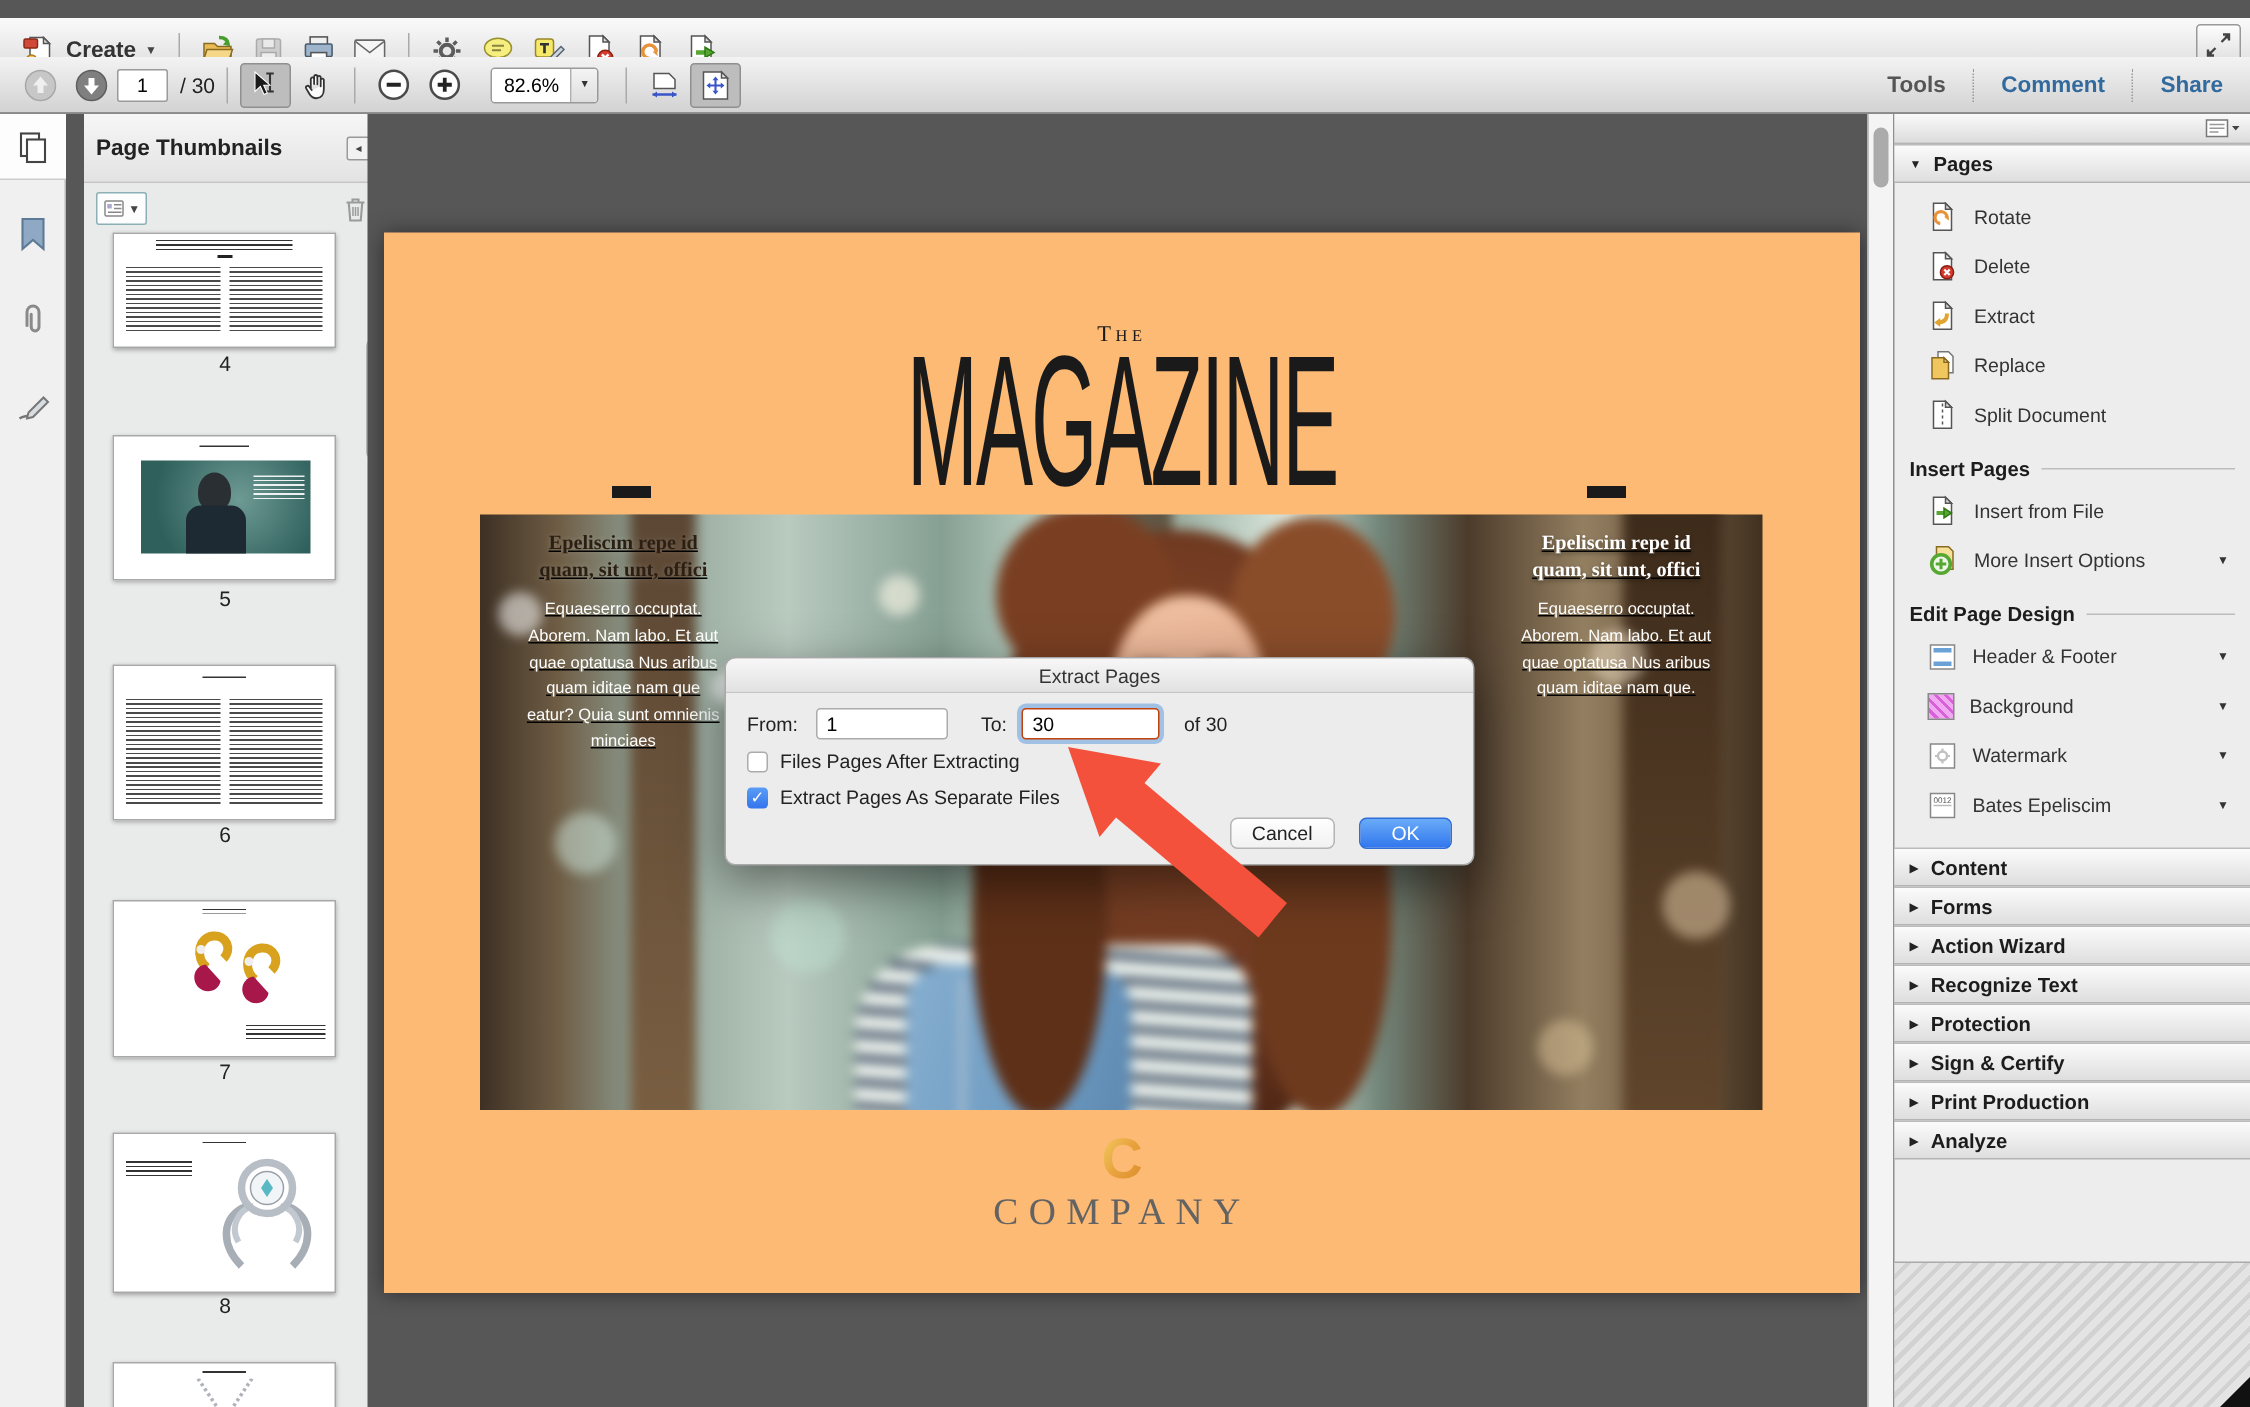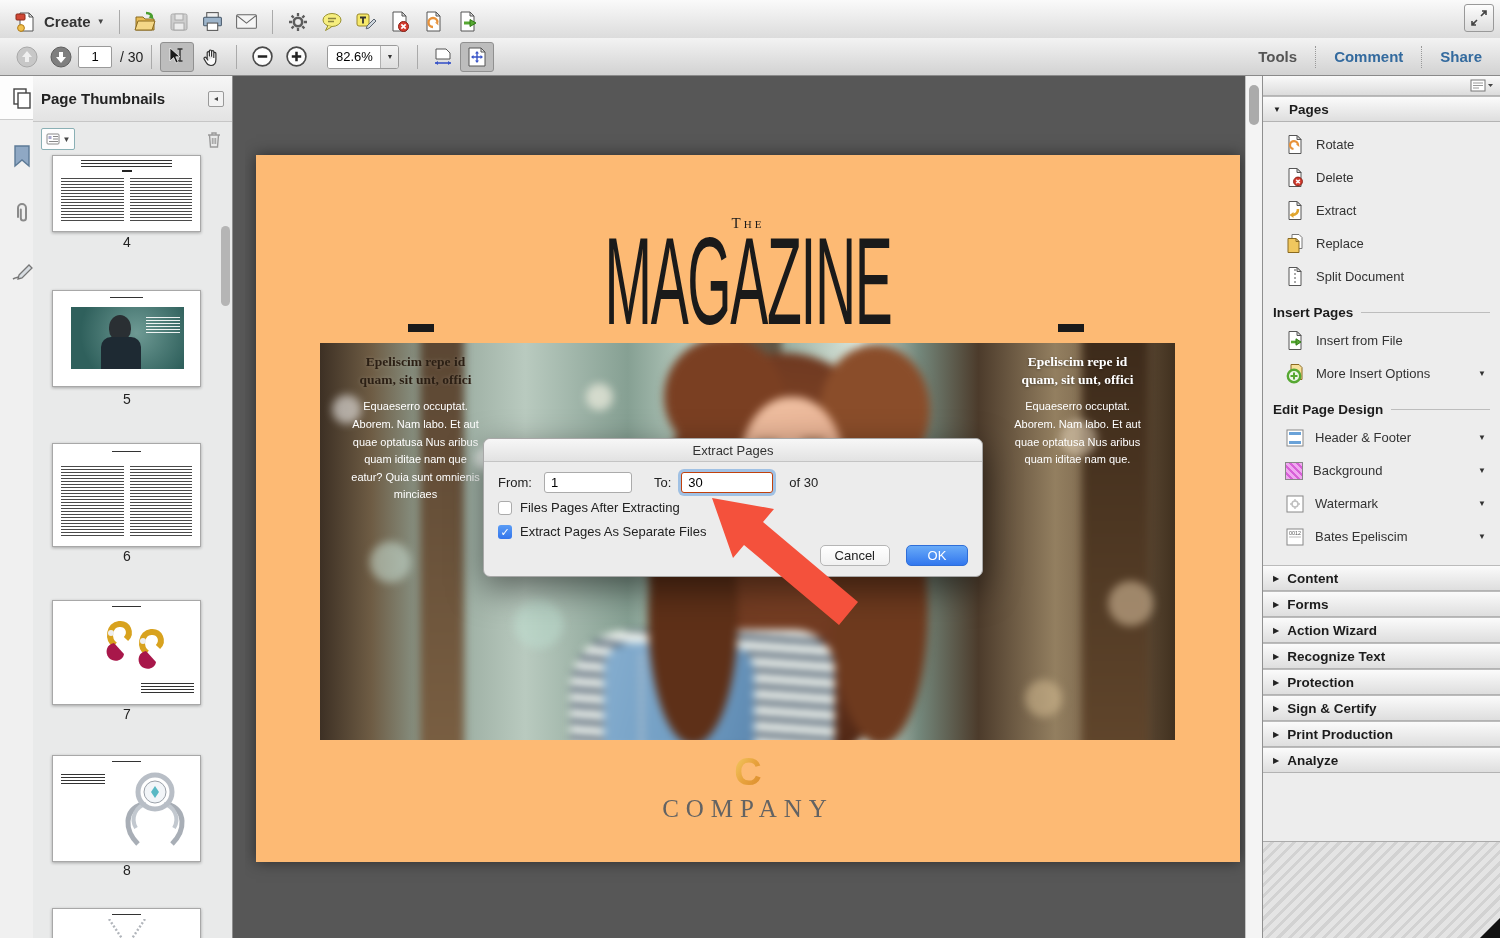--- a/index.html
+++ b/index.html
@@ -1,21 +1,21 @@
 <!DOCTYPE html>
 <html><head>
 <meta charset="utf-8">
 <style>
   * { margin:0; padding:0; box-sizing:border-box; }
   html,body { width:1500px; height:938px; overflow:hidden; font-family:"Liberation Sans",sans-serif; }
   #app { position:relative; width:1500px; height:938px; background:#575757; }
 
   
   .tb { position:absolute; left:0; right:0; display:flex; align-items:center; }
-  #tb1 { top:0; height:44px; background:linear-gradient(#fafafa,#d8d8d8); border-bottom:1px solid #a0a0a0; padding:0 8px; }
+  #tb1 { top:12px; height:44px; background:linear-gradient(#fafafa,#d8d8d8); border-bottom:1px solid #a0a0a0; padding:0 8px; }
   #tb2 { top:38px; height:38px; background:linear-gradient(#f3f3f3,#d2d2d2); border-bottom:1px solid #8a8a8a; padding:0 10px; }
   .tbtn { background:none; border:none; width:34px; height:30px; display:flex; align-items:center; justify-content:center; cursor:pointer; }
   .tbtn.pressed { background:#bdbdbd; border:1px solid #909090; border-radius:3px; }
   .vsep { width:1px; height:24px; background:#aaa; margin:0 8px; }
   .dotsep { width:1px; height:22px; border-left:1px dotted #999; margin:0 10px; }
   #create-btn { display:flex; align-items:center; gap:6px; background:none; border:none; font:bold 15px "Liberation Sans",sans-serif; color:#333; cursor:pointer; padding:0 6px; }
   .caret { font-size:8px; color:#444; }
   .pagefield { width:34px; height:22px; background:#fff; border:1px solid #9a9a9a; border-radius:2px; text-align:center; font:13px "Liberation Sans",sans-serif; }
   .pagetotal { font:14px "Liberation Sans",sans-serif; color:#222; margin-left:8px; }
   .zoombox { display:flex; align-items:center; height:24px; background:#fff; border:1px solid #9a9a9a; border-radius:3px; overflow:hidden; }
@@ -26,21 +26,21 @@
   .tab.gray { color:#555; }
   .tab.blue { color:#336a9e;text-align:center; }
   #expand-btn { position:absolute; right:6px; top:4px; width:30px; height:28px; background:linear-gradient(#fdfdfd,#ddd); border:1px solid #999; border-radius:3px; display:flex; align-items:center; justify-content:center; cursor:pointer; }
 
   
   #navstrip { position:absolute; left:0; top:76px; bottom:0; width:44px; background:#f0f0f0; border-right:1px solid #b8b8b8; }
   .navicon { width:44px; height:44px; display:flex; align-items:center; justify-content:center; cursor:pointer; }
   .navicon.active { background:#fdfdfd; border-bottom:1px solid #ccc; }
 
   
-  #thumbpanel { position:absolute; left:33px; top:76px; bottom:0; width:200px; background:#e9eaea; border-right:1px solid #8f8f8f; }
+  #thumbpanel { position:absolute; left:56px; top:76px; bottom:0; width:200px; background:#e9eaea; border-right:1px solid #8f8f8f; }
   #thumbhead { position:absolute; top:0; left:0; right:0; height:46px; background:linear-gradient(#f6f6f6,#e3e3e3); border-bottom:1px solid #c6c6c6; display:flex; align-items:center; padding:0 8px; }
   #thumbhead .title { font:bold 15px "Liberation Sans",sans-serif; color:#222; }
   #collapse-btn { margin-left:auto; width:16px; height:16px; border:1px solid #999; background:#f2f2f2; border-radius:2px; font-size:8px; color:#444; display:flex; align-items:center; justify-content:center; cursor:pointer; }
   #thumbtools { position:absolute; top:46px; left:0; right:0; height:34px; display:flex; align-items:center; padding:0 8px; }
   #opts-btn { width:34px; height:22px; background:#fdfdfd; border:1px solid #8ab0b5; border-radius:2px; display:flex; align-items:center; justify-content:center; gap:3px; cursor:pointer; }
   .thumb { position:absolute; left:19px; width:149px; background:#fff; border:1px solid #a8a8a8; box-shadow:0 1px 3px rgba(0,0,0,.3); overflow:hidden; }
   .tnum { position:absolute; left:0; width:188px; text-align:center; font:14px "Liberation Sans",sans-serif; color:#222; }
   .mcols { display:flex; gap:6px; padding:4px 8px; }
   .mcol { flex:1; background:repeating-linear-gradient(180deg,#4a4a4a 0 1px,transparent 1px 3px); }
   .mhead { margin:5px auto 2px; width:62%; background:repeating-linear-gradient(180deg,#333 0 1px,transparent 1px 3px); }
@@ -59,21 +59,21 @@
 
   
   #photo { position:absolute; left:64px; top:188px; width:855px; height:397px; overflow:hidden; background:linear-gradient(90deg,#3d3024 0%,#6e5c44 6%,#8fa195 13%,#b9cabf 24%,#86a093 36%,#cfe0d4 47%,#9eb3a6 55%,#dce8de 63%,#74887c 70%,#4c3b2b 77%,#937f60 86%,#6b5640 94%,#41311f 100%); }
   .blurlayer { position:absolute; inset:-8px; filter:blur(4px); }
   .trunk { position:absolute; top:-10px; bottom:-10px; }
   .bokeh { position:absolute; inset:0; }
   .hairmass { position:absolute; border-radius:50%; }
   #shirt { position:absolute; left:258px; top:295px; width:265px; height:120px; border-radius:60px 40px 0 0; background:repeating-linear-gradient(184deg,#eef3ee 0 11px,#2c3e54 11px 16px); }
   #denim { position:absolute; left:292px; top:308px; width:150px; height:105px; border-radius:26px 30px 0 0; background:linear-gradient(105deg,#86aecf,#6f9cc2 60%,#5d88b0); }
   #zipper { position:absolute; left:36px; top:10px; width:3px; height:95px; background:repeating-linear-gradient(180deg,#e8eef2 0 3px,#7a93a8 3px 6px); }
-  .photo-article { position:absolute; width:135px; text-align:center; }
+  .photo-article { position:absolute; width:135px; text-align:center;text-decoration:underline; }
   .photo-article h3 { font:bold 13.5px "Liberation Serif",serif; line-height:1.35; margin-bottom:9px; }
   .photo-article p { font:11px "Liberation Sans",sans-serif; line-height:1.6; color:#fff; }
   #article-left h3 { color:#2b1f14; text-shadow:0 0 4px rgba(255,255,255,.2); }
   #article-right h3 { color:#fff; text-shadow:0 1px 3px rgba(0,0,0,.4); }
 
   #logo { position:absolute; left:0; top:596px; width:100%; text-align:center; }
   #logo-text { font:25px "Liberation Serif",serif; letter-spacing:7px; color:#636363; margin-top:2px; }
 
   
   #dialog { position:absolute; left:238px; top:362px; width:500px; height:139px; background:#ececec; border:1px solid #a8a8a8; border-radius:7px; box-shadow:0 12px 34px rgba(0,0,0,.5); z-index:50; }

